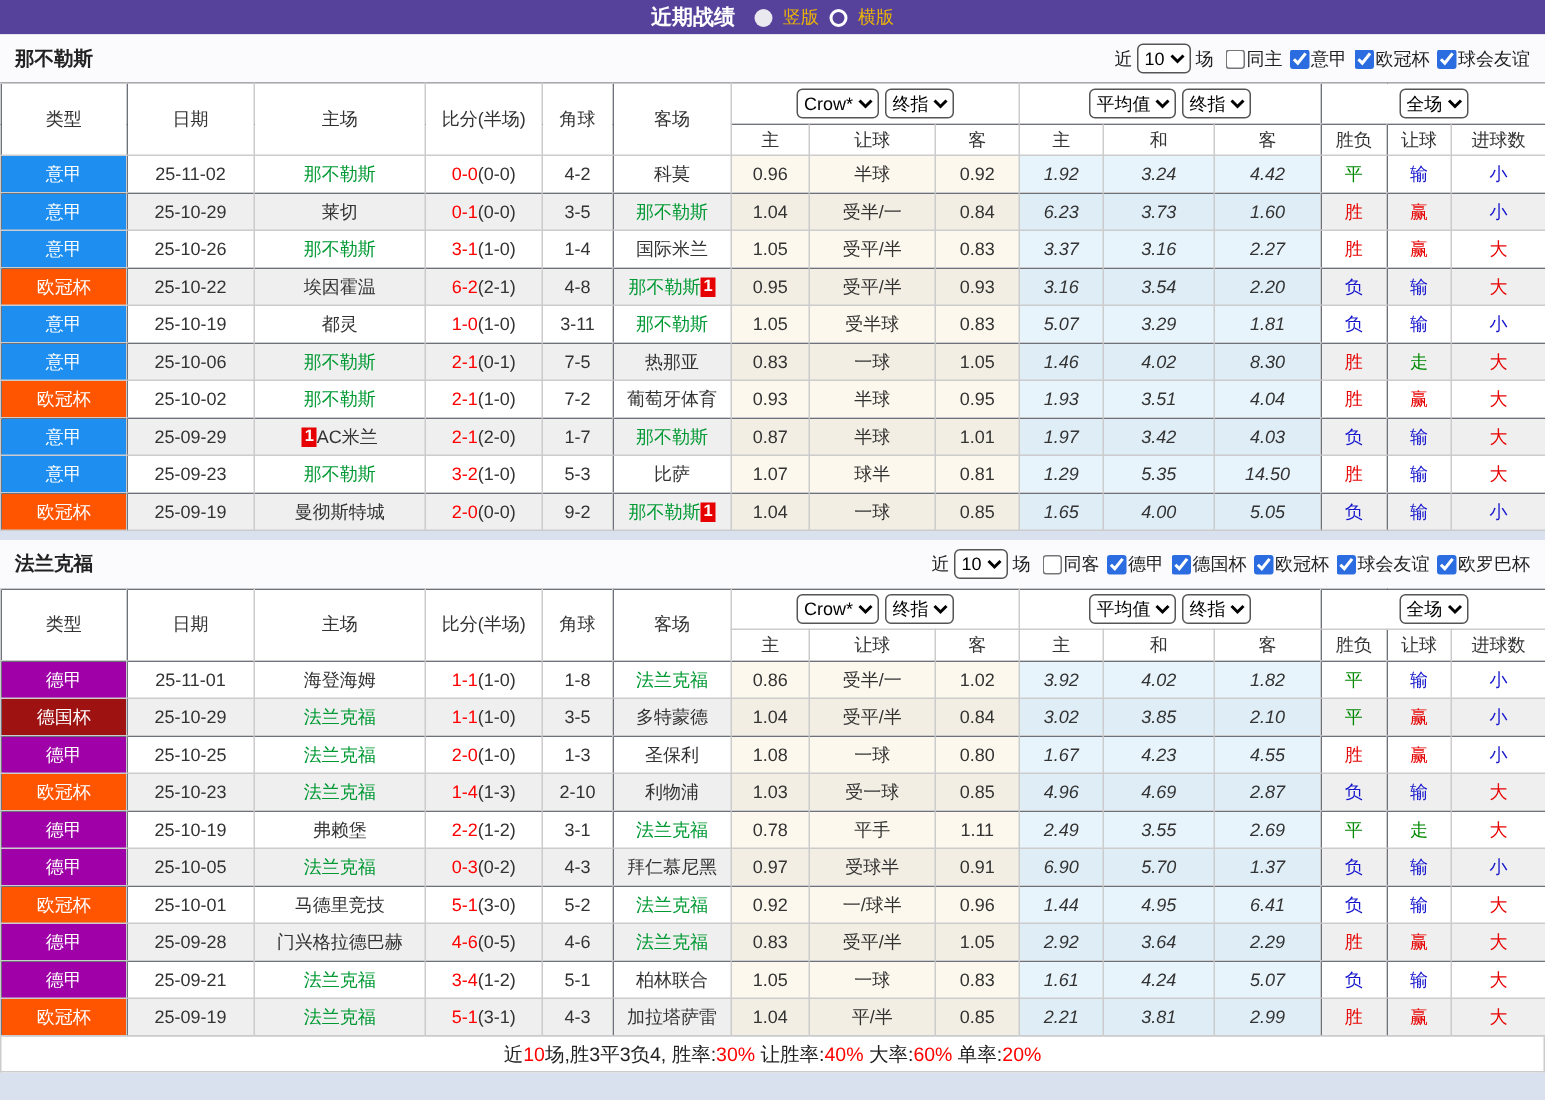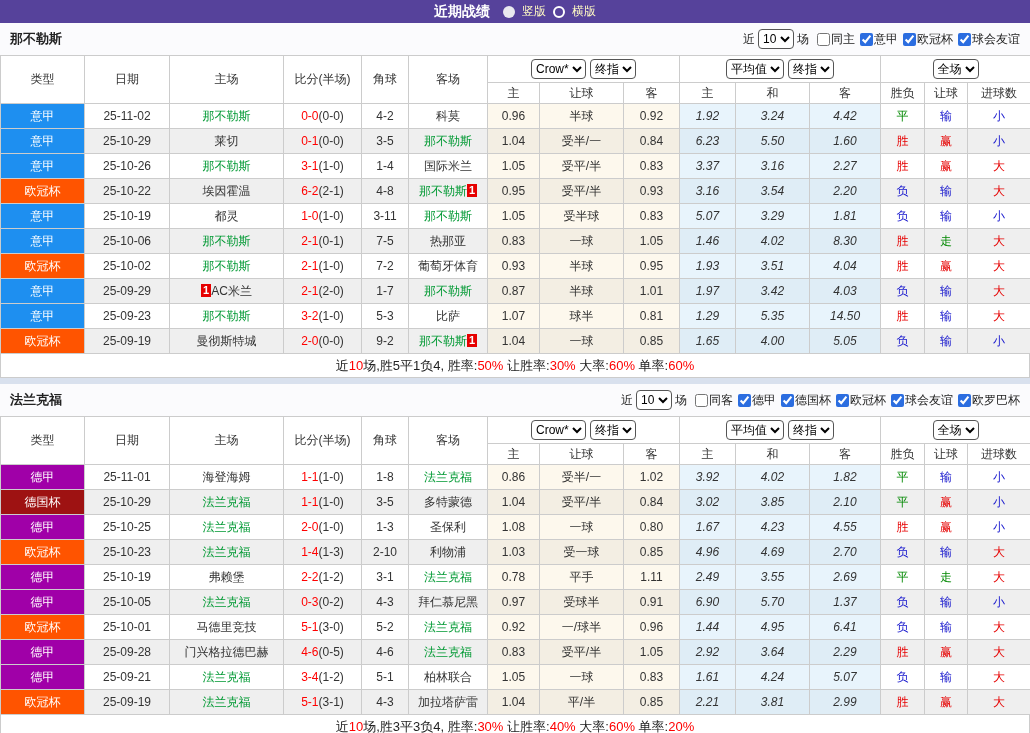--- a/index.html
+++ b/index.html
@@ -4,21 +4,21 @@
 <style>
   html,body{margin:0;padding:0;}
   body{
     width:1030px;height:733px;overflow:hidden;
     background:#d9e1ee;
     font-family:"Liberation Sans","DejaVu Sans",sans-serif;
   }
   
   .topbar{height:23px;background:#56429b;display:flex;align-items:center;justify-content:center;gap:7px;}
   .tb-title{color:#fff;font-weight:bold;font-size:14px;margin-right:6px;}
-  .tb-label{color:#fef9c3;font-size:12px;cursor:pointer;}
+  .tb-label{color:#eab308;font-size:12px;cursor:pointer;}
   .radio{display:inline-block;width:12px;height:12px;border-radius:50%;cursor:pointer;box-sizing:border-box;}
   .radio.sel{background:#e9e9ef;}
   .radio.unsel{border:2px solid #fff;background:transparent;}
   
   .section{background:#fff;}
   .filter-row{height:32px;display:flex;align-items:center;padding:0 10px;background:#fbfbfd;font-size:12px;color:#222;}
   .team{font-weight:bold;font-size:13px;color:#222;}
   .filters{margin-left:auto;display:flex;align-items:center;}
   .flabel{margin:0 3px;}
   select{height:20px;font-size:12px;border:1px solid #555;border-radius:4px;background:#fff;color:#000;}
@@ -149,21 +149,21 @@
           <td class="tcell" style="background:#1e8ff0">意甲</td>
           <td class="plain">25-10-29</td>
           <td class="plain"><span class="">莱切</span></td>
           <td class="plain"><span class="score">0-1</span><span class="half">(0-0)</span></td>
           <td class="plain">3-5</td>
           <td class="plain"><span class="green">那不勒斯</span></td>
           <td class="cream">1.04</td>
           <td class="cream">受半/一</td>
           <td class="cream">0.84</td>
           <td class="blue">6.23</td>
-          <td class="blue">5.50</td>
+          <td class="blue">3.73</td>
           <td class="blue">1.60</td>
           <td class="plain" style="color:#e60000">胜</td>
           <td class="plain" style="color:#e60000">赢</td>
           <td class="plain" style="color:#1515cd">小</td>
         </tr>
         <tr class="odd">
           <td class="tcell" style="background:#1e8ff0">意甲</td>
           <td class="plain">25-10-26</td>
           <td class="plain"><span class="green">那不勒斯</span></td>
           <td class="plain"><span class="score">3-1</span><span class="half">(1-0)</span></td>
@@ -293,21 +293,20 @@
           <td class="cream">0.85</td>
           <td class="blue">1.65</td>
           <td class="blue">4.00</td>
           <td class="blue">5.05</td>
           <td class="plain" style="color:#1515cd">负</td>
           <td class="plain" style="color:#1515cd">输</td>
           <td class="plain" style="color:#1515cd">小</td>
         </tr>
       </tbody>
   </table>
-  <div class="summary"><span class="">近</span><span class="red">10</span><span class="">场,胜5平1负4, 胜率:</span><span class="red">50%</span><span class=""> 让胜率:</span><span class="red">30%</span><span class=""> 大率:</span><span class="red">60%</span><span class=""> 单率:</span><span class="red">60%</span></div>
 </div>
 
 <div class="gap"></div>
 
 <div class="section">
   <div class="filter-row">
     <span class="team">法兰克福</span>
     <div class="filters">
         <span class="flabel">近</span>
         <select><option>10</option></select>
@@ -437,21 +436,21 @@
           <td class="plain">25-10-23</td>
           <td class="plain"><span class="green">法兰克福</span></td>
           <td class="plain"><span class="score">1-4</span><span class="half">(1-3)</span></td>
           <td class="plain">2-10</td>
           <td class="plain"><span class="">利物浦</span></td>
           <td class="cream">1.03</td>
           <td class="cream">受一球</td>
           <td class="cream">0.85</td>
           <td class="blue">4.96</td>
           <td class="blue">4.69</td>
-          <td class="blue">2.70</td>
+          <td class="blue">2.87</td>
           <td class="plain" style="color:#1515cd">负</td>
           <td class="plain" style="color:#1515cd">输</td>
           <td class="plain" style="color:#e60000">大</td>
         </tr>
         <tr class="odd">
           <td class="tcell" style="background:#a000a8">德甲</td>
           <td class="plain">25-10-19</td>
           <td class="plain"><span class="">弗赖堡</span></td>
           <td class="plain"><span class="score">2-2</span><span class="half">(1-2)</span></td>
           <td class="plain">3-1</td>

